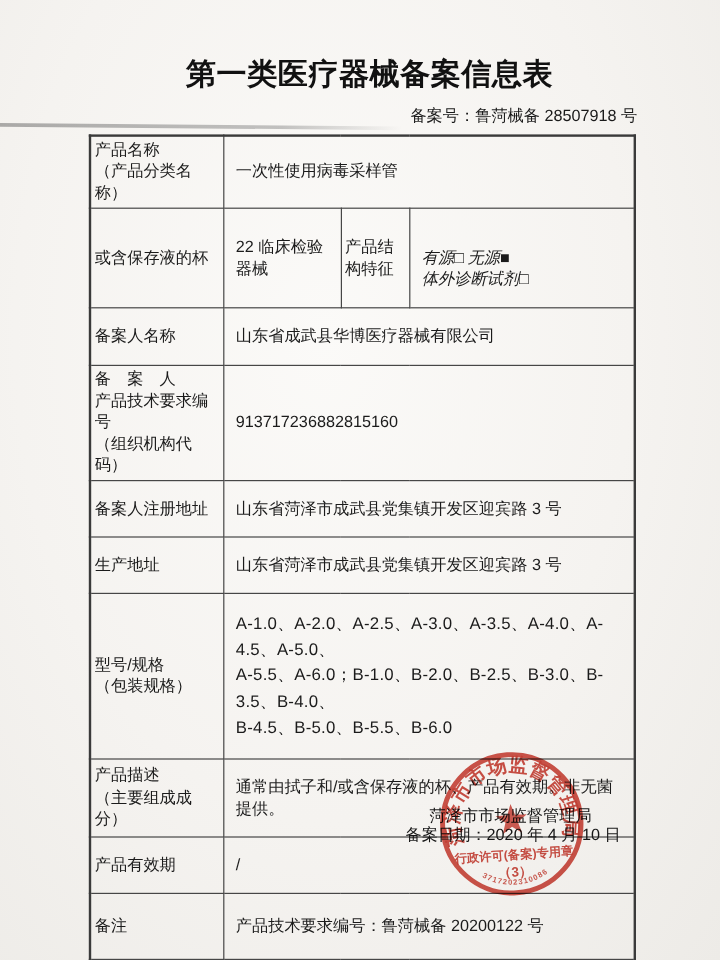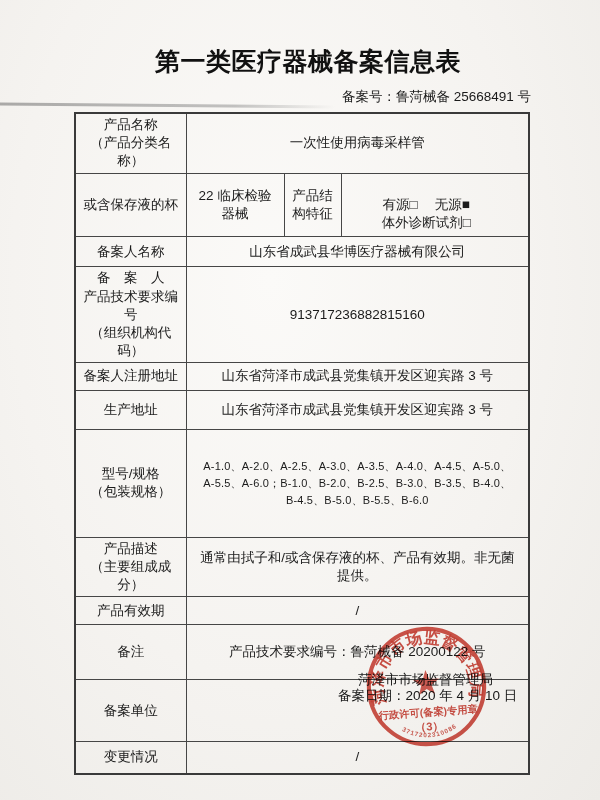--- a/index.html
+++ b/index.html
@@ -52,32 +52,31 @@
   }
   table.filing td {
     border: 1.5px solid #464646;
     font-size: 13.5px;
     line-height: 1.35;
     vertical-align: middle;
     overflow: hidden;
     color: #1b1b1b;
   }
   td.lbl {
-    text-align: center;
     white-space: pre-line;
     padding: 2px 3px;
     font-weight: 500;
   }
   td.val {
-    text-align: center;
+    text-align: left;
     white-space: pre-line;
-    padding: 4px 10px;
-  }
-  td.val.models { line-height: 1.55; font-size: 11px; letter-spacing: 0.2px; }
-  .chk { margin-right: 17px; white-space: nowrap; }
+    padding: 14px 10px;
+  }
+  td.val.models { line-height: 1.55; font-size: 14px; letter-spacing: 0.2px; }
+  .chk { margin-right: 3px; white-space: nowrap; font-style: italic; }
   tr.r1  { height: 41px; }
   tr.r2  { height: 40px; }
   tr.r3  { height: 30px; }
   tr.r4  { height: 64px; }
   tr.r5  { height: 26px; }
   tr.r6  { height: 39px; }
   tr.r7  { height: 108px; }
   tr.r8  { height: 55px; margin-top: 39px; }
   tr.r9  { height: 45px; }
   tr.r10 { height: 28px; }
@@ -106,21 +105,21 @@
 </style>
 </head>
 <body>
 
 <div class="page">
 
   <div class="scan-artifact"></div>
 
   <div class="doc-title">第一类医疗器械备案信息表</div>
 
-  <div class="reg-no">备案号：鲁菏械备 25668491 号</div>
+  <div class="reg-no">备案号：鲁菏械备 28507918 号</div>
 
   <table class="filing">
     <colgroup>
       <col style="width:111px">
         <col style="width:98px">
         <col style="width:57px">
         <col style="width:188px">
     </colgroup>
     <tbody>
         <tr class="r1">

